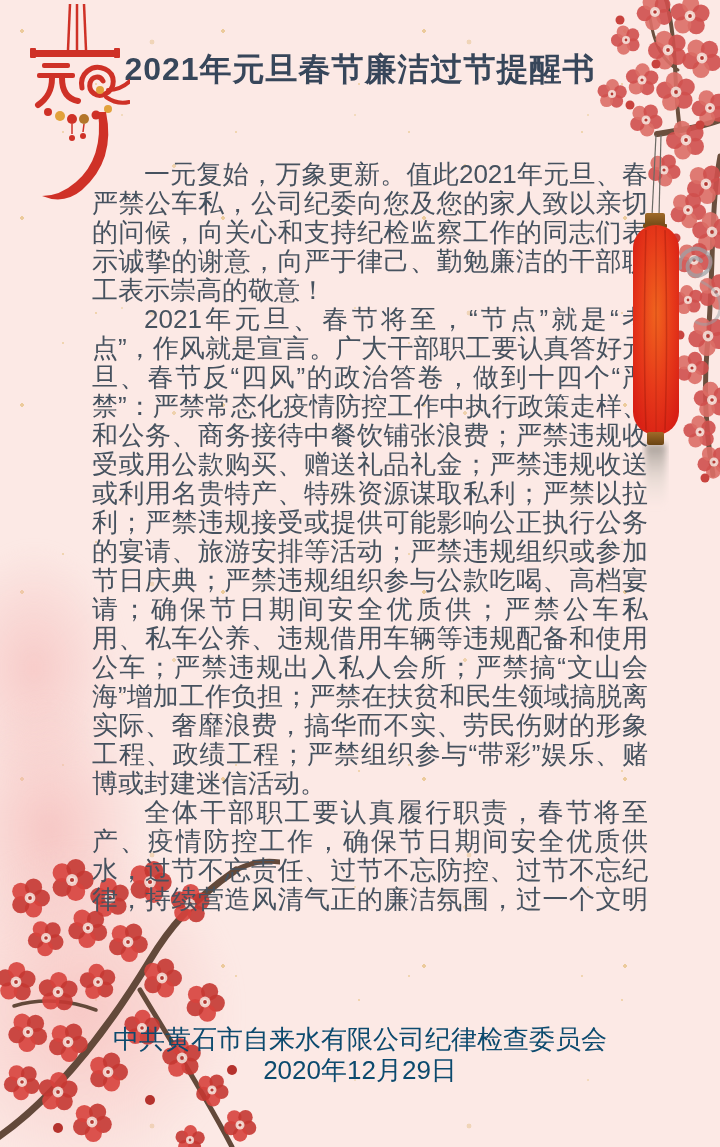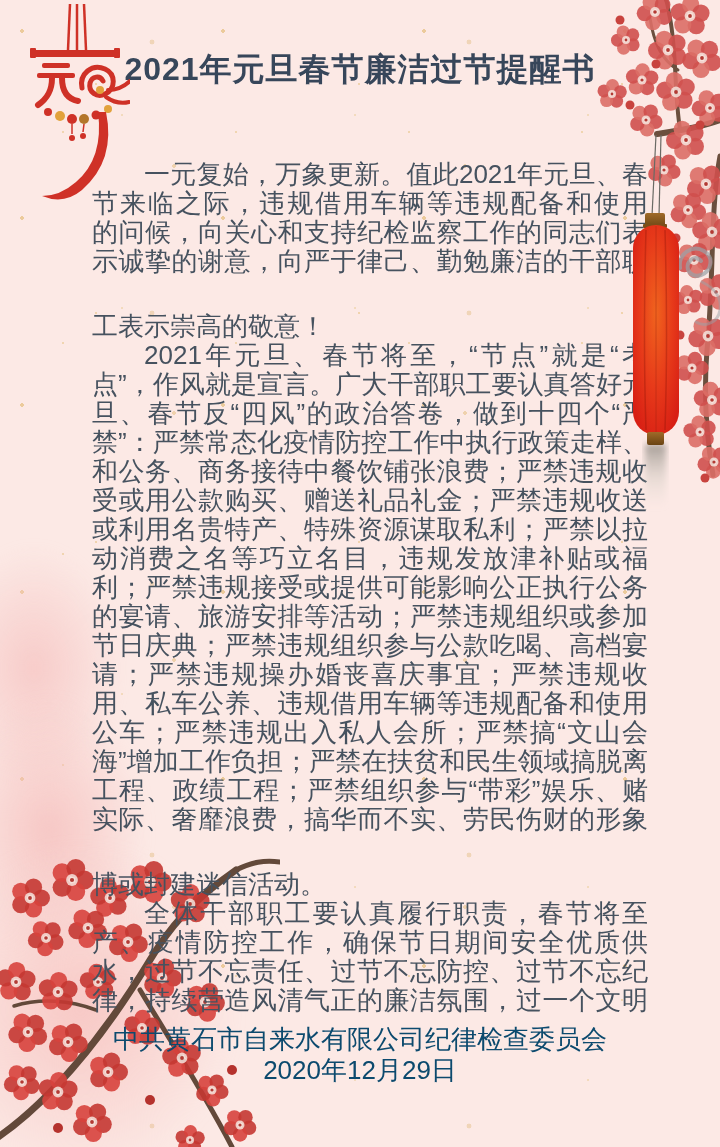--- a/index.html
+++ b/index.html
@@ -42,21 +42,21 @@
   .title{
     position:absolute;top:48px;left:0;width:720px;z-index:2;
     text-align:center;font-size:32px;font-weight:bold;
     color:#37465a;letter-spacing:1px;
   }
   .body-text{
     position:absolute;top:160px;left:92px;width:556px;z-index:2;
     font-size:26px;line-height:29px;color:#46525f;
   }
   .line{text-align:justify;text-align-last:justify;text-justify:inter-character;white-space:nowrap0;}
-  .line.endline{text-align-last:left;margin-top:36px;}
+  .line.endline{text-align-last:left;}
   .line.indent{padding-left:52px;}
   .signature{
     position:absolute;top:1024px;left:0;width:720px;z-index:2;
     text-align:center;font-size:26px;line-height:31px;color:#0c4a6e;
   }
 </style>
 </head>
 <body>
 
 <div class="poster">
@@ -590,43 +590,42 @@
       <path d="M96,226 L96,434" stroke="rgba(150,30,15,0.30)" stroke-width="1.2" fill="none"></path>
       <rect x="87" y="432" width="17" height="13" rx="2" fill="url(#capg)"></rect>
     </g>
   </svg>
 
   <div class="title">2021年元旦春节廉洁过节提醒书</div>
 
   <div class="body-text">
     <div class="para">
         <div class="line indent">一元复始，万象更新。值此2021年元旦、春</div>
-        <div class="line">节来临之际，违规借用车辆等违规配备和使用</div>
+        <div class="line">严禁公车私，公司纪委向您及您的家人致以亲切</div>
         <div class="line">的问候，向关心和支持纪检监察工作的同志们表</div>
         <div class="line">示诚挚的谢意，向严于律己、勤勉廉洁的干部职</div>
         <div class="line endline">工表示崇高的敬意！</div>
       </div>
     <div class="para">
         <div class="line indent">2021年元旦、春节将至，“节点”就是“考</div>
         <div class="line">点”，作风就是宣言。广大干部职工要认真答好元</div>
         <div class="line">旦、春节反“四风”的政治答卷，做到十四个“严</div>
         <div class="line">禁”：严禁常态化疫情防控工作中执行政策走样、</div>
         <div class="line">和公务、商务接待中餐饮铺张浪费；严禁违规收</div>
         <div class="line">受或用公款购买、赠送礼品礼金；严禁违规收送</div>
         <div class="line">或利用名贵特产、特殊资源谋取私利；严禁以拉</div>
-        <div class="line">动消费之名等巧立名目，违规发放津补贴或福</div>
         <div class="line">利；严禁违规接受或提供可能影响公正执行公务</div>
         <div class="line">的宴请、旅游安排等活动；严禁违规组织或参加</div>
         <div class="line">节日庆典；严禁违规组织参与公款吃喝、高档宴</div>
-        <div class="line">请；严禁违规操办婚丧喜庆事宜；严禁违规收</div>
+        <div class="line">请；确保节日期间安全优质供；严禁公车私</div>
         <div class="line">用、私车公养、违规借用车辆等违规配备和使用</div>
         <div class="line">公车；严禁违规出入私人会所；严禁搞“文山会</div>
         <div class="line">海”增加工作负担；严禁在扶贫和民生领域搞脱离</div>
+        <div class="line">实际、奢靡浪费，搞华而不实、劳民伤财的形象</div>
         <div class="line">工程、政绩工程；严禁组织参与“带彩”娱乐、赌</div>
-        <div class="line">实际、奢靡浪费，搞华而不实、劳民伤财的形象</div>
         <div class="line endline">博或封建迷信活动。</div>
       </div>
     <div class="para">
         <div class="line indent">全体干部职工要认真履行职责，春节将至</div>
         <div class="line">产、疫情防控工作，确保节日期间安全优质供</div>
         <div class="line">水，过节不忘责任、过节不忘防控、过节不忘纪</div>
         <div class="line">律，持续营造风清气正的廉洁氛围，过一个文明</div>
       </div>
   </div>
 

